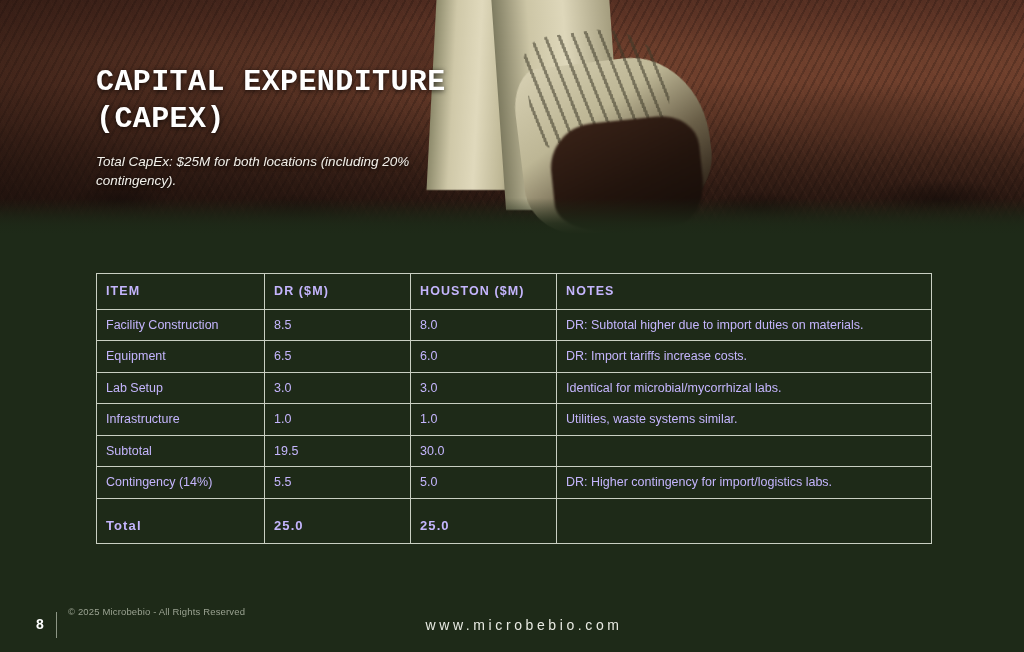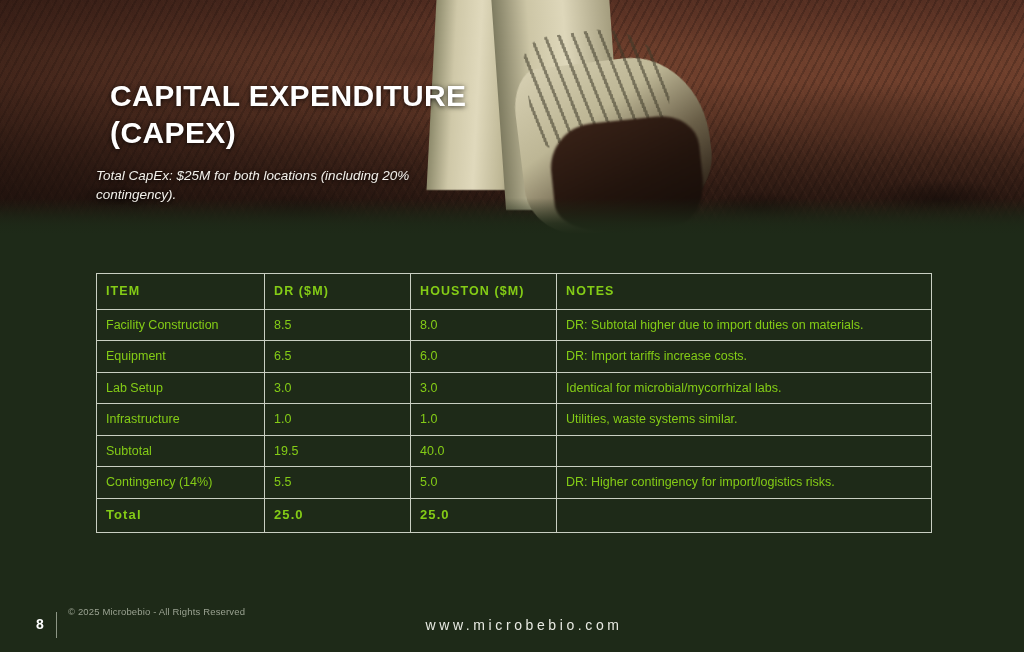--- a/index.html
+++ b/index.html
@@ -99,28 +99,29 @@
     background: linear-gradient(to bottom, rgba(30,42,24,0) 0%, rgba(30,42,24,0.85) 70%, #1e2a18 100%);
   }
 
   
   .title-block {
     position: absolute;
     left: 96px; top: 64px;
     z-index: 5;
   }
   .slide-title {
-    margin: 14px;
+    margin: 0;
     color: #ffffff;
     font-size: 30px;
     font-weight: bold;
     line-height: 1.22;
     letter-spacing: 0.4px;
     text-shadow: 0 1px 5px rgba(0,0,0,0.75);
     max-width: 420px;
+    font-family: Liberation Mono, monospace;
   }
   .slide-subtitle {
     margin: 16px 0 0 0;
     color: #f2f0ea;
     font-size: 13.5px;
     font-style: italic;
     line-height: 1.38;
     text-shadow: 0 1px 4px rgba(0,0,0,0.85);
     max-width: 340px;
   }
@@ -136,40 +137,40 @@
     width: 100%;
     border-collapse: collapse;
     table-layout: fixed;
   }
   table.capex th,
   table.capex td {
     border: 1px solid #c9cfc2;
     padding: 7px 9px;
     text-align: left;
     vertical-align: middle;
-    color: #84cc16;
+    color: #c4b5fd;
     font-size: 12.5px;
     line-height: 1.32;
   }
   table.capex th {
     font-weight: bold;
     font-size: 12.5px;
     letter-spacing: 1.1px;
     padding-top: 9px;
     padding-bottom: 9px;
   }
   col.c-item    { width: 168px; }
   col.c-dr      { width: 146px; }
   col.c-houston { width: 146px; }
   col.c-notes   { width: auto;  }
   tr.total-row td {
     font-weight: bold;
     letter-spacing: 1.1px;
     font-size: 13px;
-    padding-top: 7px;
+    padding-top: 18px;
     padding-bottom: 9px;
   }
 
   
   .footer {
     position: absolute;
     left: 0; right: 0; bottom: 0;
     height: 48px;
   }
   .page-num {
@@ -259,28 +260,28 @@
         </tr>
         <tr>
           <td>Infrastructure</td>
           <td>1.0</td>
           <td>1.0</td>
           <td>Utilities, waste systems similar.</td>
         </tr>
         <tr>
           <td>Subtotal</td>
           <td>19.5</td>
-          <td>40.0</td>
+          <td>30.0</td>
           <td></td>
         </tr>
         <tr>
           <td>Contingency (14%)</td>
           <td>5.5</td>
           <td>5.0</td>
-          <td>DR: Higher contingency for import/logistics risks.</td>
+          <td>DR: Higher contingency for import/logistics labs.</td>
         </tr>
         <tr class="total-row">
           <td>Total</td>
           <td>25.0</td>
           <td>25.0</td>
           <td></td>
         </tr>
       </tbody>
     </table>
   </div>

